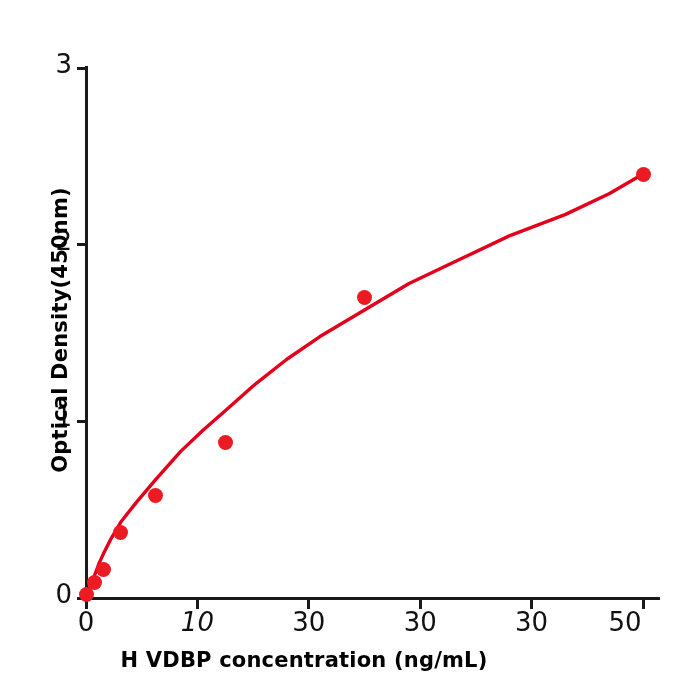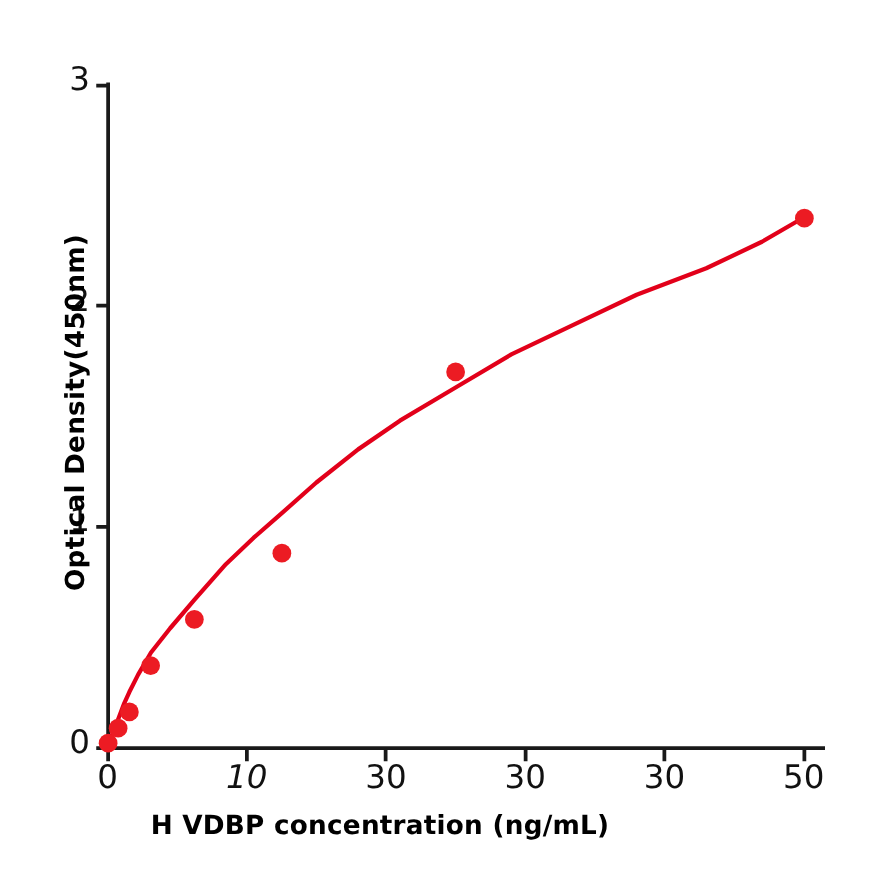--- a/index.html
+++ b/index.html
@@ -132,21 +132,21 @@
       <div class="xlab" style="left: 86px;">0</div>
       <div class="x-tick" style="left: 195.9px;"></div>
       <div class="xlab" style="left: 197.4px; font-style: italic;">10</div>
       <div class="x-tick" style="left: 307.3px;"></div>
       <div class="xlab" style="left: 308.8px;">30</div>
       <div class="x-tick" style="left: 418.7px;"></div>
       <div class="xlab" style="left: 420.2px;">30</div>
       <div class="x-tick" style="left: 530.1px;"></div>
       <div class="xlab" style="left: 531.6px;">30</div>
       <div class="x-tick" style="left: 641.5px;"></div>
-      <div class="xlab" style="left: 643px;">50</div>
+      <div class="xlab" style="left: 625px;">50</div>
     </div>
 
   <svg id="curve-svg" viewBox="0 0 700 700">
     <polyline id="fit-polyline" fill="none" stroke="#e2001a" stroke-width="3.4" stroke-linecap="round" stroke-linejoin="round" points="86.00,598.00 90.46,585.63 94.69,575.03 99.37,562.67 103.38,553.83 110.51,539.70 120.81,522.03 136.13,502.60 155.63,479.63 180.69,451.37 202.97,430.17 225.25,410.73 253.10,386.00 286.52,359.50 319.94,336.53 364.50,310.03 409.06,283.53 453.62,262.33 509.32,235.83 565.02,214.63 609.58,193.43 643.00,174.00"></polyline>
   </svg>
 
   <div id="points-layer">
       <div class="data-point" style="left: 86px; top: 594.467px; background: rgb(236, 27, 35);"></div>
       <div class="data-point" style="left: 94.6892px; top: 582.1px; background: rgb(236, 27, 35);"></div>
       <div class="data-point" style="left: 103.378px; top: 569.733px; background: rgb(236, 27, 35);"></div>

